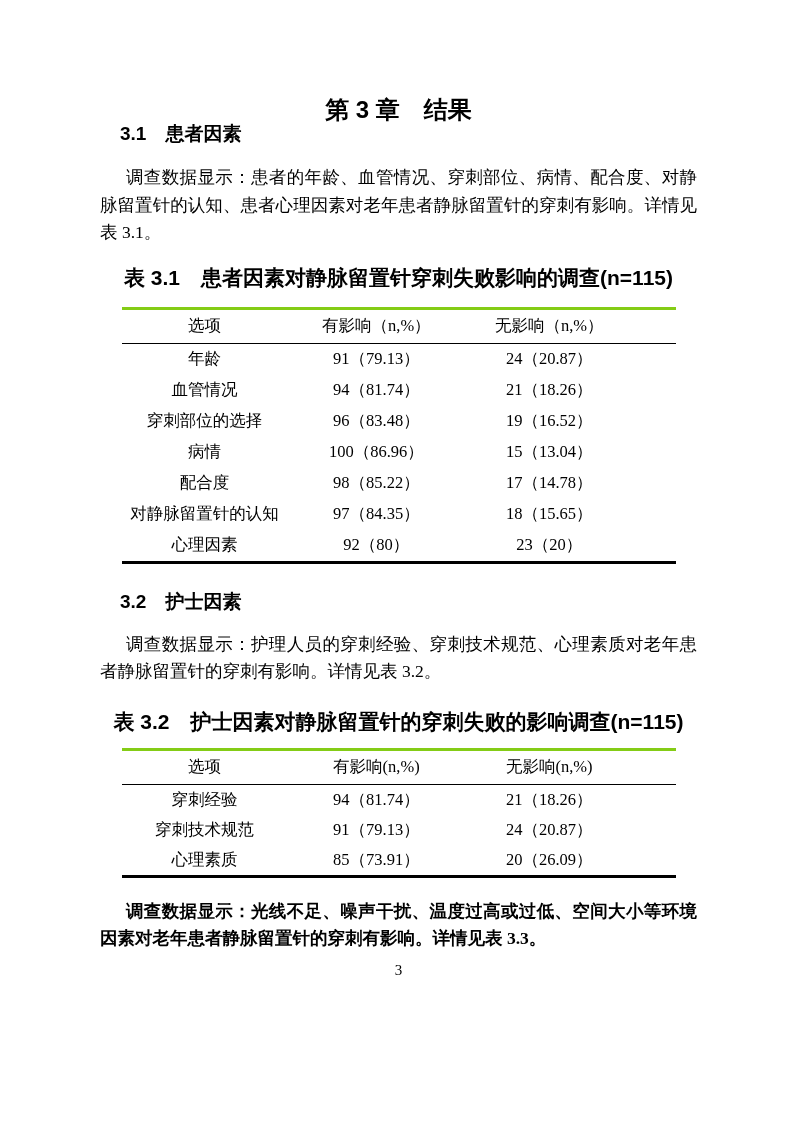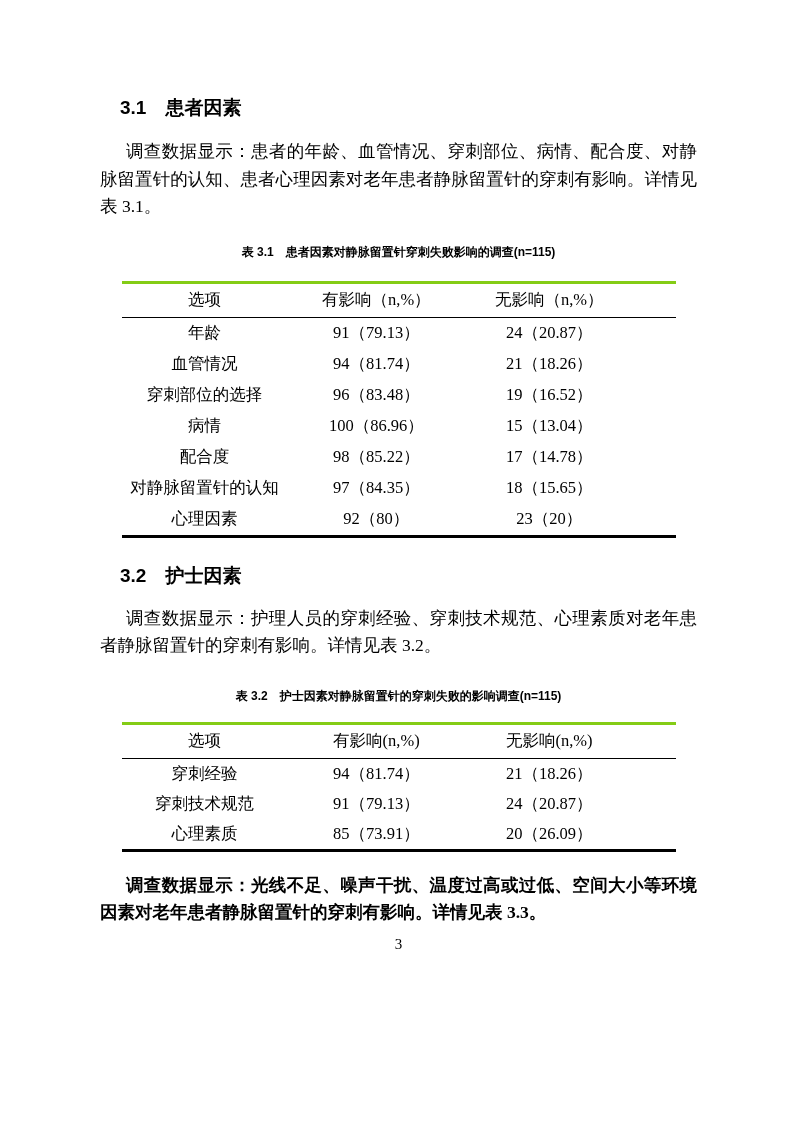--- a/index.html
+++ b/index.html
@@ -46,21 +46,21 @@
     text-align: justify;
     text-indent: 26px;
     margin: 0;
   }
   .para-1 { margin-top: 19px; }
   .para-2 { margin-top: 18px; }
   .para-3 { margin-top: 20px; font-weight: bold; }
   .table-caption {
     font-family: "Liberation Sans", sans-serif;
     font-weight: bold;
-    font-size: 12px;
+    font-size: 21px;
     line-height: 20px;
     text-align: center;
   }
   .caption-1 { margin-top: 21px; }
   .caption-2 { margin-top: 26px; }
   .three-line-table {
     width: 554px;
     margin: 19px auto 0 auto;
     border-collapse: collapse;
     border-top: 3px solid #84cc16;
@@ -92,20 +92,21 @@
     font-size: 15px;
     text-align: center;
     margin-top: 9px;
   }
 </style>
 </head>
 <body>
 
 <div class="page">
 
+  <h1 class="chapter-title">第 3 章　结果</h1>
 
   <h2 class="section-heading heading-1">3.1　患者因素</h2>
   <p class="body-para para-1">调查数据显示：患者的年龄、血管情况、穿刺部位、病情、配合度、对静脉留置针的认知、患者心理因素对老年患者静脉留置针的穿刺有影响。详情见表 3.1。</p>
 
   <div class="table-caption caption-1">表 3.1　患者因素对静脉留置针穿刺失败影响的调查(n=115)</div>
   <table class="three-line-table table-1">
     <colgroup>
         <col class="c1">
         <col class="c2">
         <col class="c3">

